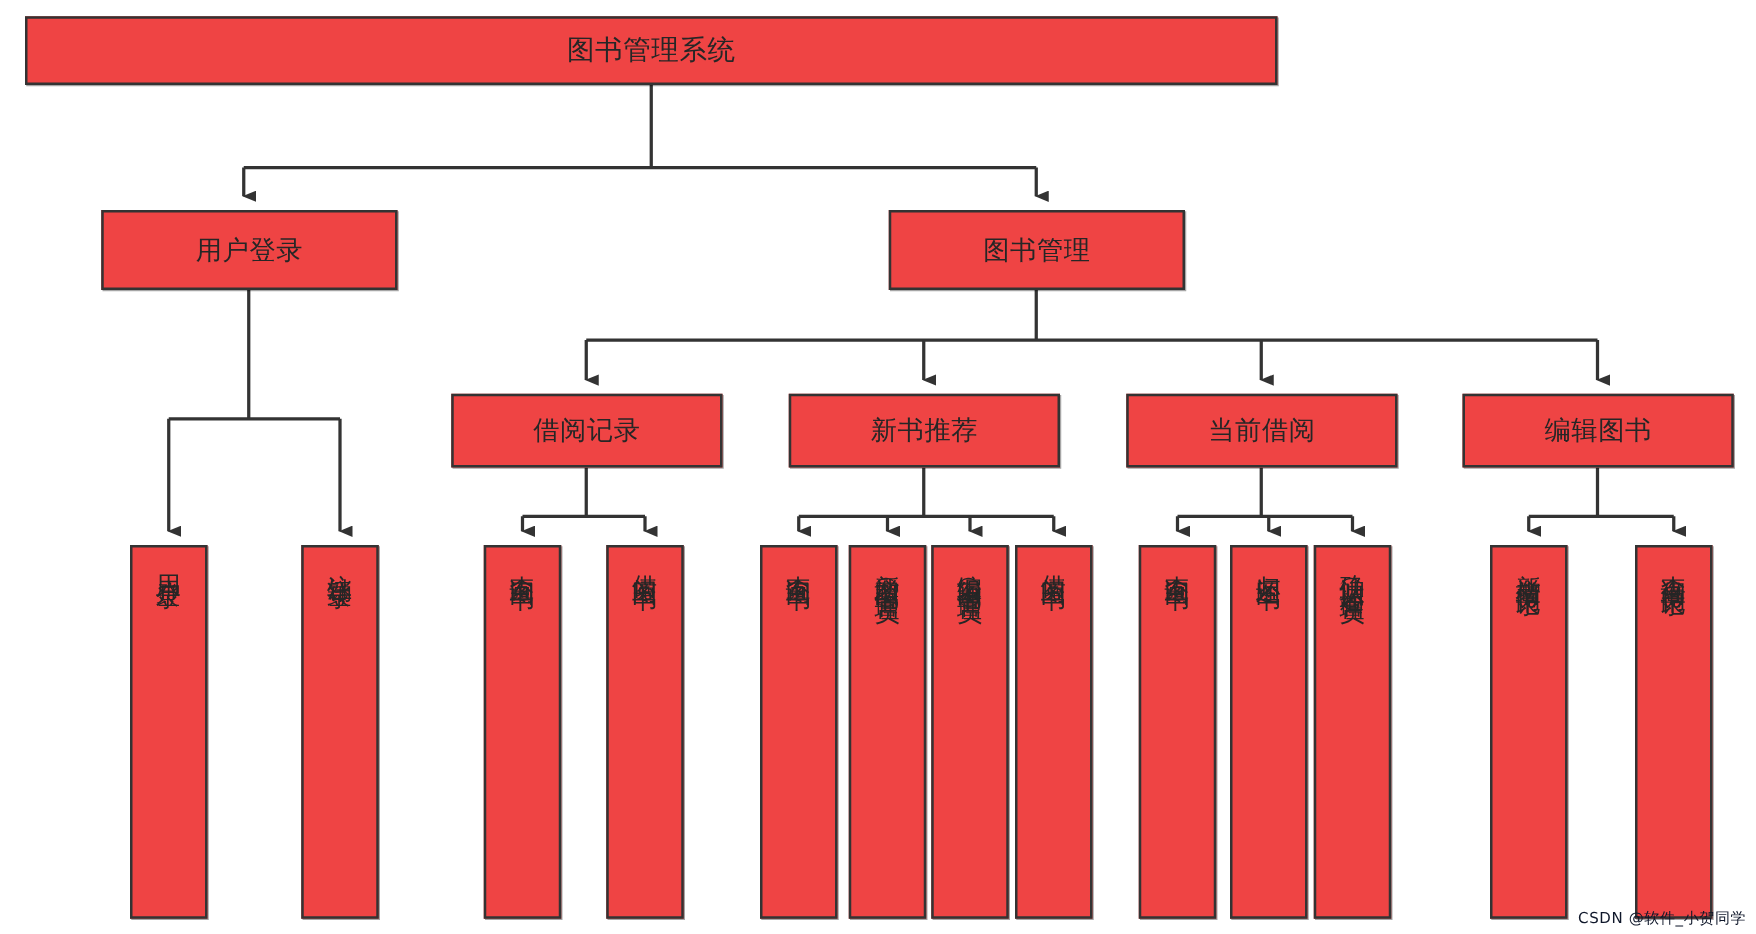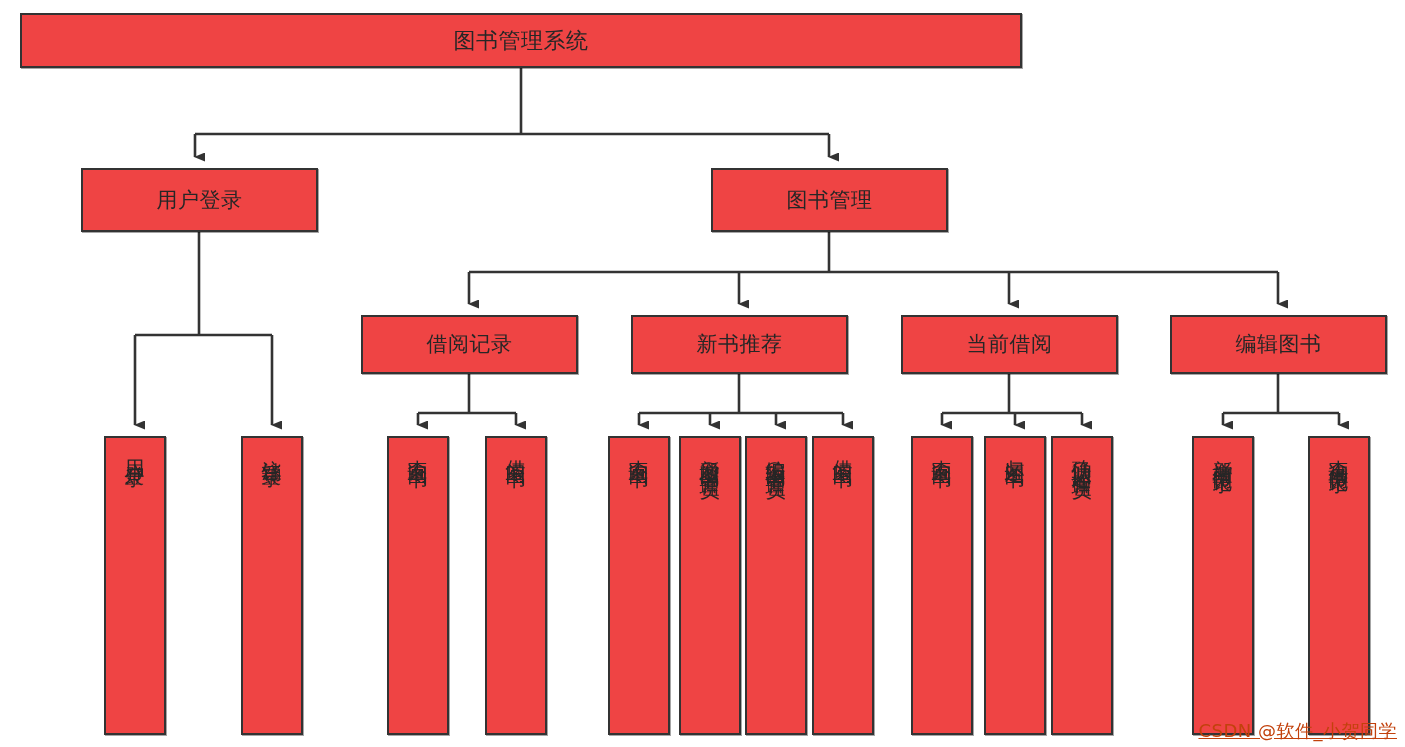--- a/index.html
+++ b/index.html
@@ -40,26 +40,25 @@
     font-size:20px;
     letter-spacing:3px;
     white-space:normal;
     line-height:1;
   }
   .leaf-box{align-items:flex-start;padding-top:6px;}
   .watermark{
     position:absolute;
     right:8px;
     bottom:4px;
-    font-size:18px;
-    color:#c2410c;
+    font-size:12px;
+    color:#0f172a;
     letter-spacing:0.5px;
     white-space:nowrap;
     user-select:none;
-    text-decoration:underline;
   }
 </style>
 </head>
 <body>
 
 <div id="diagram-root">
 
   <svg id="tree-svg" viewBox="0 0 1405 747" xmlns="http://www.w3.org/2000/svg">
     <defs>
       <marker id="arrowhead" markerWidth="9" markerHeight="11" refX="4.5" refY="10" orient="auto" markerUnits="userSpaceOnUse">

